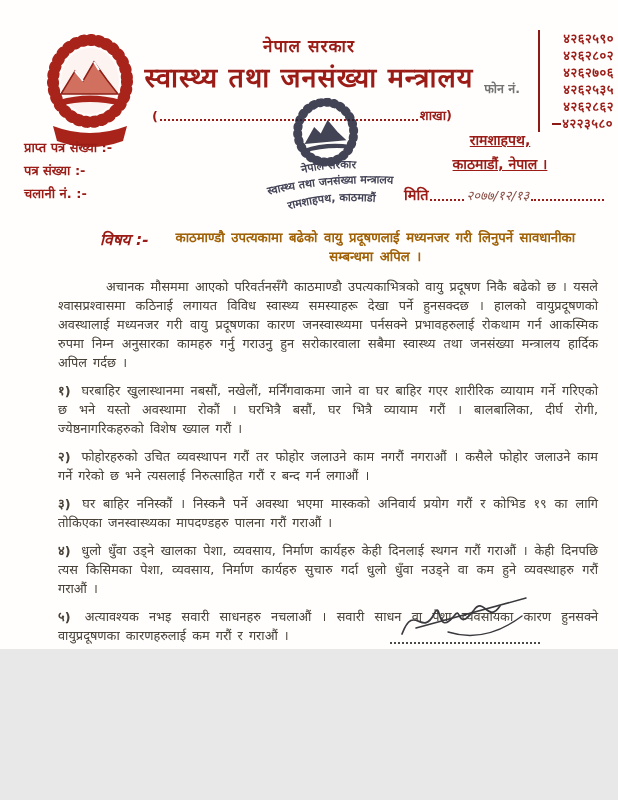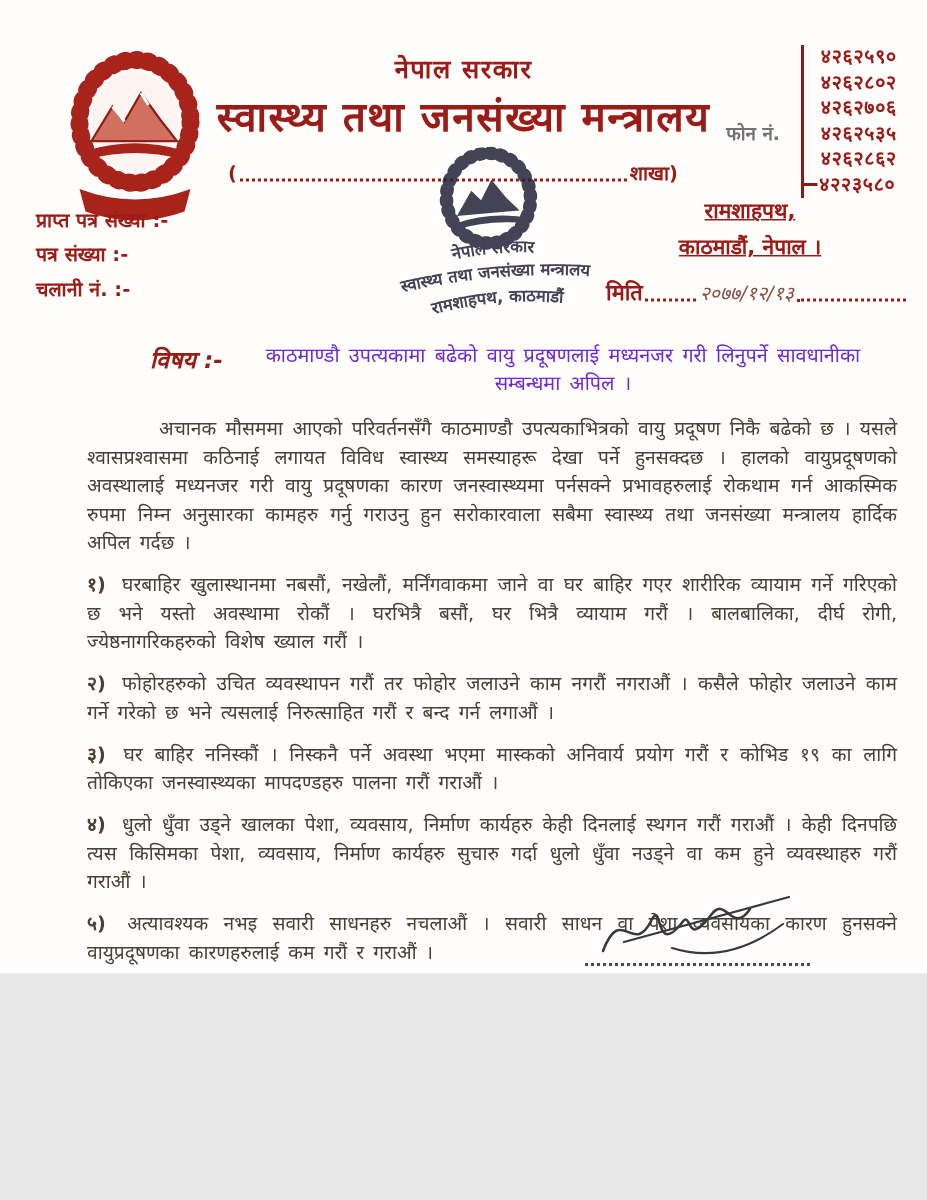--- a/index.html
+++ b/index.html
@@ -14,22 +14,22 @@
   .emblem { position:absolute; left:44px; top:34px; width:92px; height:120px; }
   .govt { position:absolute; top:34px; left:0; width:100%; text-align:center;
           font-size:17px; font-weight:bold; color:#9b1c17; letter-spacing:1px; }
   .ministry { position:absolute; top:58px; left:0; width:100%; text-align:center;
           font-size:27px; font-weight:bold; color:#9b1c17; letter-spacing:1px; }
   .branch { position:absolute; top:106px; left:152px; width:300px; display:flex;
           align-items:flex-end; color:#9b1c17; font-weight:bold; font-size:13px; }
   .branch .dots { flex:1; border-bottom:2px dotted #9b1c17; margin:0 2px 3px 2px; height:1px; }
   .phone-label { position:absolute; top:80px; right:98px; font-size:12.5px;
           font-weight:bold; color:#737373; }
-  .phones { position:absolute; top:30px; right:20px; list-style:none;
-          border-left:2px solid #8c1a15; padding-left:11px; }
+  .phones { position:absolute; top:30px; right:4px; list-style:none;
+          border-left:2px solid #8c1a15; padding-left:23px; }
   .phones li { font-size:13px; font-weight:bold; color:#9b1c17; line-height:17px;
           letter-spacing:0.5px; }
   .phones li:last-child { margin-left:-11px; }
   .phones li:last-child::before { content:""; display:inline-block; width:9px;
           border-top:2px solid #8c1a15; vertical-align:3px; margin-right:1px; }
   .meta-left { position:absolute; left:24px; top:136px; font-size:13px;
           font-weight:bold; color:#9b1c17; line-height:23px; }
   .addr { position:absolute; right:28px; top:130px; width:180px; text-align:center;
           font-weight:bold; color:#9b1c17;text-decoration:underline; }
   .addr .a1 { font-size:14px; }
@@ -39,21 +39,21 @@
   .date-label { font-size:14.5px; font-weight:bold; color:#9b1c17; margin-right:2px; }
   .date-row .lead { width:34px; border-bottom:2px dotted #9b1c17; height:1px; margin-bottom:3px; }
   .date-row .tail { flex:1; border-bottom:2px dotted #9b1c17; height:1px; margin-bottom:3px; }
   .date-value { font-size:13px; font-style:italic; color:#8a5048; margin:0 2px;text-align:right; }
   .stamp { position:absolute; left:238px; top:98px; width:180px; height:122px;
           transform:rotate(-5deg); opacity:0.85; }
   
   .subject { display:flex; margin:6px 36px 0 100px; align-items:flex-start; }
   .subject-label { font-size:15.5px; font-weight:bold; color:#9b1c17;
           margin-right:20px; white-space:nowrap;font-style:italic; }
-  .subject-text { flex:1; font-size:13.2px; font-weight:normal; color:#6d28d9;
+  .subject-text { flex:1; font-size:13.2px; font-weight:bold; color:#a16207;
           text-align:center; line-height:19px; word-spacing:2px; }
   
   .intro { margin:11px 20px 0 58px; font-size:12.8px; line-height:19px;
           text-align:justify; text-indent:48px; word-spacing:2px; color:#474138; }
   .point { margin:9px 20px 0 58px; font-size:12.8px; line-height:19px;
           text-align:justify; word-spacing:2px; color:#474138; }
   .pnum { font-weight:bold; margin-right:4px; }
   .slogan { margin:12px 30px 0 30px; text-align:center; font-size:13.4px;
           font-weight:bold; color:#353028; word-spacing:2px; }
   

